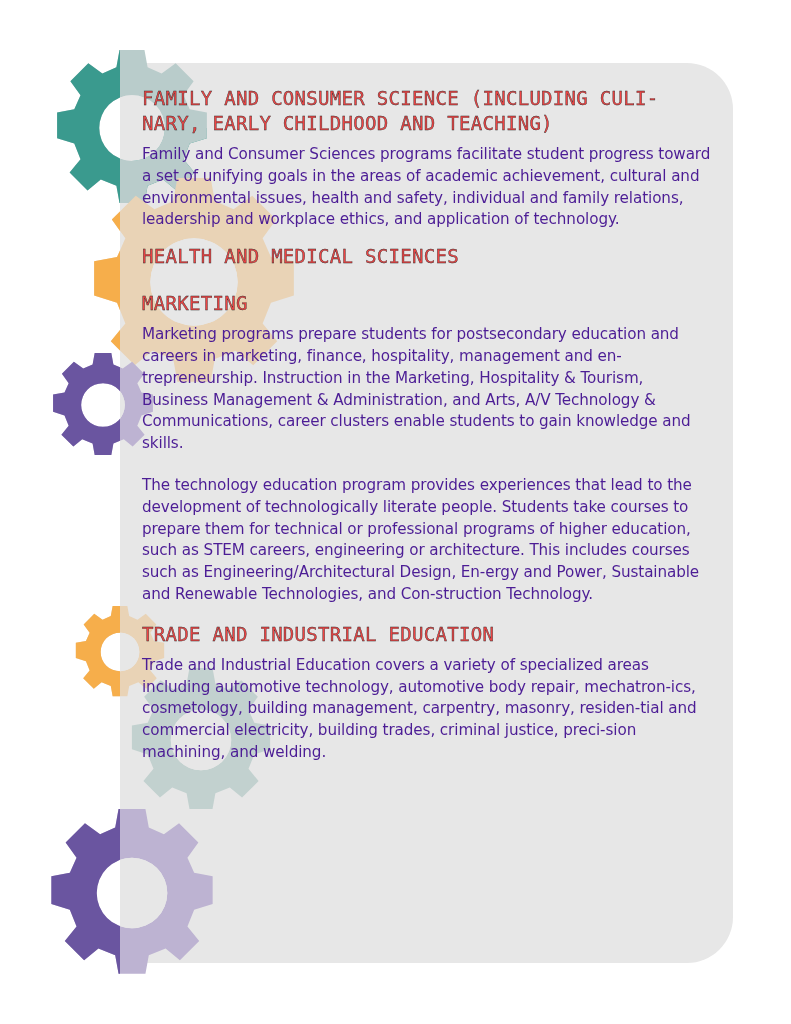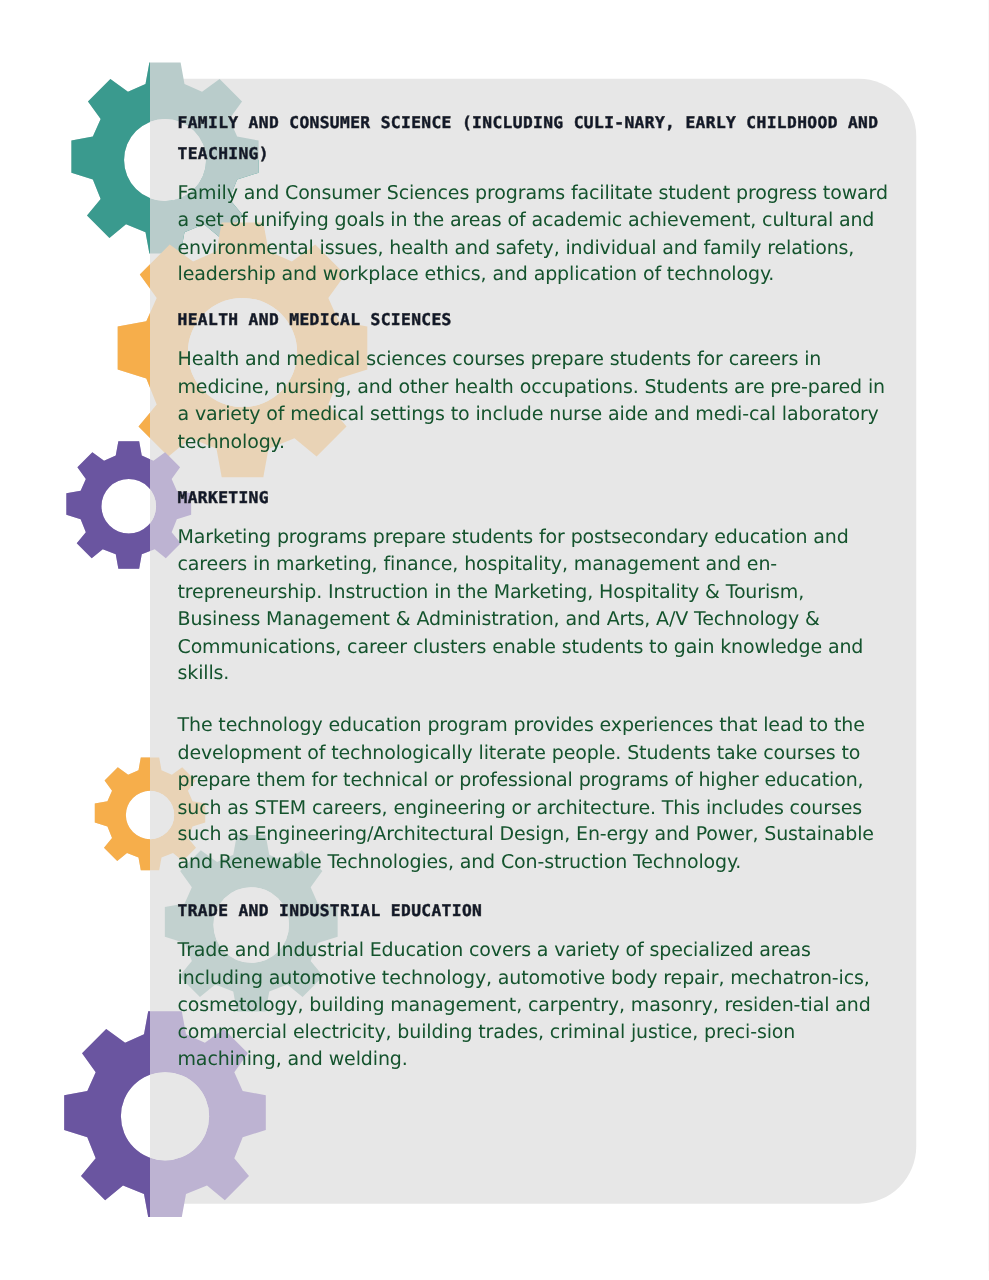--- a/index.html
+++ b/index.html
@@ -2,25 +2,25 @@
 <html><head>
 <meta charset="utf-8">
 <style>
   html, body { margin:0; padding:0; }
   body { width:791px; height:1024px; background:#ffffff; position:relative; overflow:hidden;
          font-family:"DejaVu Sans", sans-serif; }
   .panel { position:absolute; left:120px; top:63px; width:613px; height:900px;
            background:#e7e7e7; border-radius:0 46px 46px 0; }
   .gears { position:absolute; left:0; top:0; width:791px; height:1024px; pointer-events:none; }
   .content { position:absolute; left:142px; top:86px; width:570px; }
-  .section h2 { margin:0; font-family:"DejaVu Sans Mono", monospace; font-weight:bold;
-                font-size:13px; line-height:25px; letter-spacing:0.3px; text-transform:uppercase;
-                color:#0f172a; -webkit-text-stroke:0.4px #2c2c2c; }
+  .section h2 { margin:0; font-family:"DejaVu Sans Mono", monospace; font-weight:normal;
+                font-size:19px; line-height:25px; letter-spacing:0.3px; text-transform:uppercase;
+                color:#ef4444; -webkit-text-stroke:0.4px #2c2c2c; }
   .section p { margin:8px 0 0 0; font-family:"DejaVu Sans", sans-serif; font-size:15.2px;
-               line-height:21.8px; color:#14532d; letter-spacing:-0.1px; }
+               line-height:21.8px; color:#4c1d95; letter-spacing:-0.1px; }
 </style>
 </head>
 <body>
 
 <div class="panel"></div>
 
 <svg class="gears" viewBox="0 0 791 1024" xmlns="http://www.w3.org/2000/svg">
   <defs>
 
     <path id="gear" fill-rule="evenodd" d="
@@ -92,21 +92,20 @@
   </g>
 </svg>
 
 <div class="content">
   <div class="section" style="margin-top:0;">
     <h2>Family and Consumer Science (including Culi-nary, Early Childhood and Teaching)</h2>
     <p>Family and Consumer Sciences programs facilitate student progress toward a set of unifying goals in the areas of academic achievement, cultural and environmental issues, health and safety, individual and family relations, leadership and workplace ethics, and application of technology.</p>
   </div>
   <div class="section" style="margin-top:13px;">
     <h2>Health and Medical Sciences</h2>
-    <p>Health and medical sciences courses prepare students for careers in medicine, nursing, and other health occupations. Students are pre-pared in a variety of medical settings to include nurse aide and medi-cal laboratory technology.</p>
   </div>
   <div class="section" style="margin-top:22px;">
     <h2>Marketing</h2>
     <p>Marketing programs prepare students for postsecondary education and careers in marketing, finance, hospitality, management and en-trepreneurship. Instruction in the Marketing, Hospitality &amp; Tourism, Business Management &amp; Administration, and Arts, A/V Technology &amp; Communications, career clusters enable students to gain knowledge and skills.</p>
   </div>
   <div class="section" style="margin-top:20px;">
     <p>The technology education program provides experiences that lead to the development of technologically literate people. Students take courses to prepare them for technical or professional programs of higher education, such as STEM careers, engineering or architecture. This includes courses such as Engineering/Architectural Design, En-ergy and Power, Sustainable and Renewable Technologies, and Con-struction Technology.</p>
   </div>
   <div class="section" style="margin-top:16px;">
     <h2>Trade and Industrial Education</h2>

